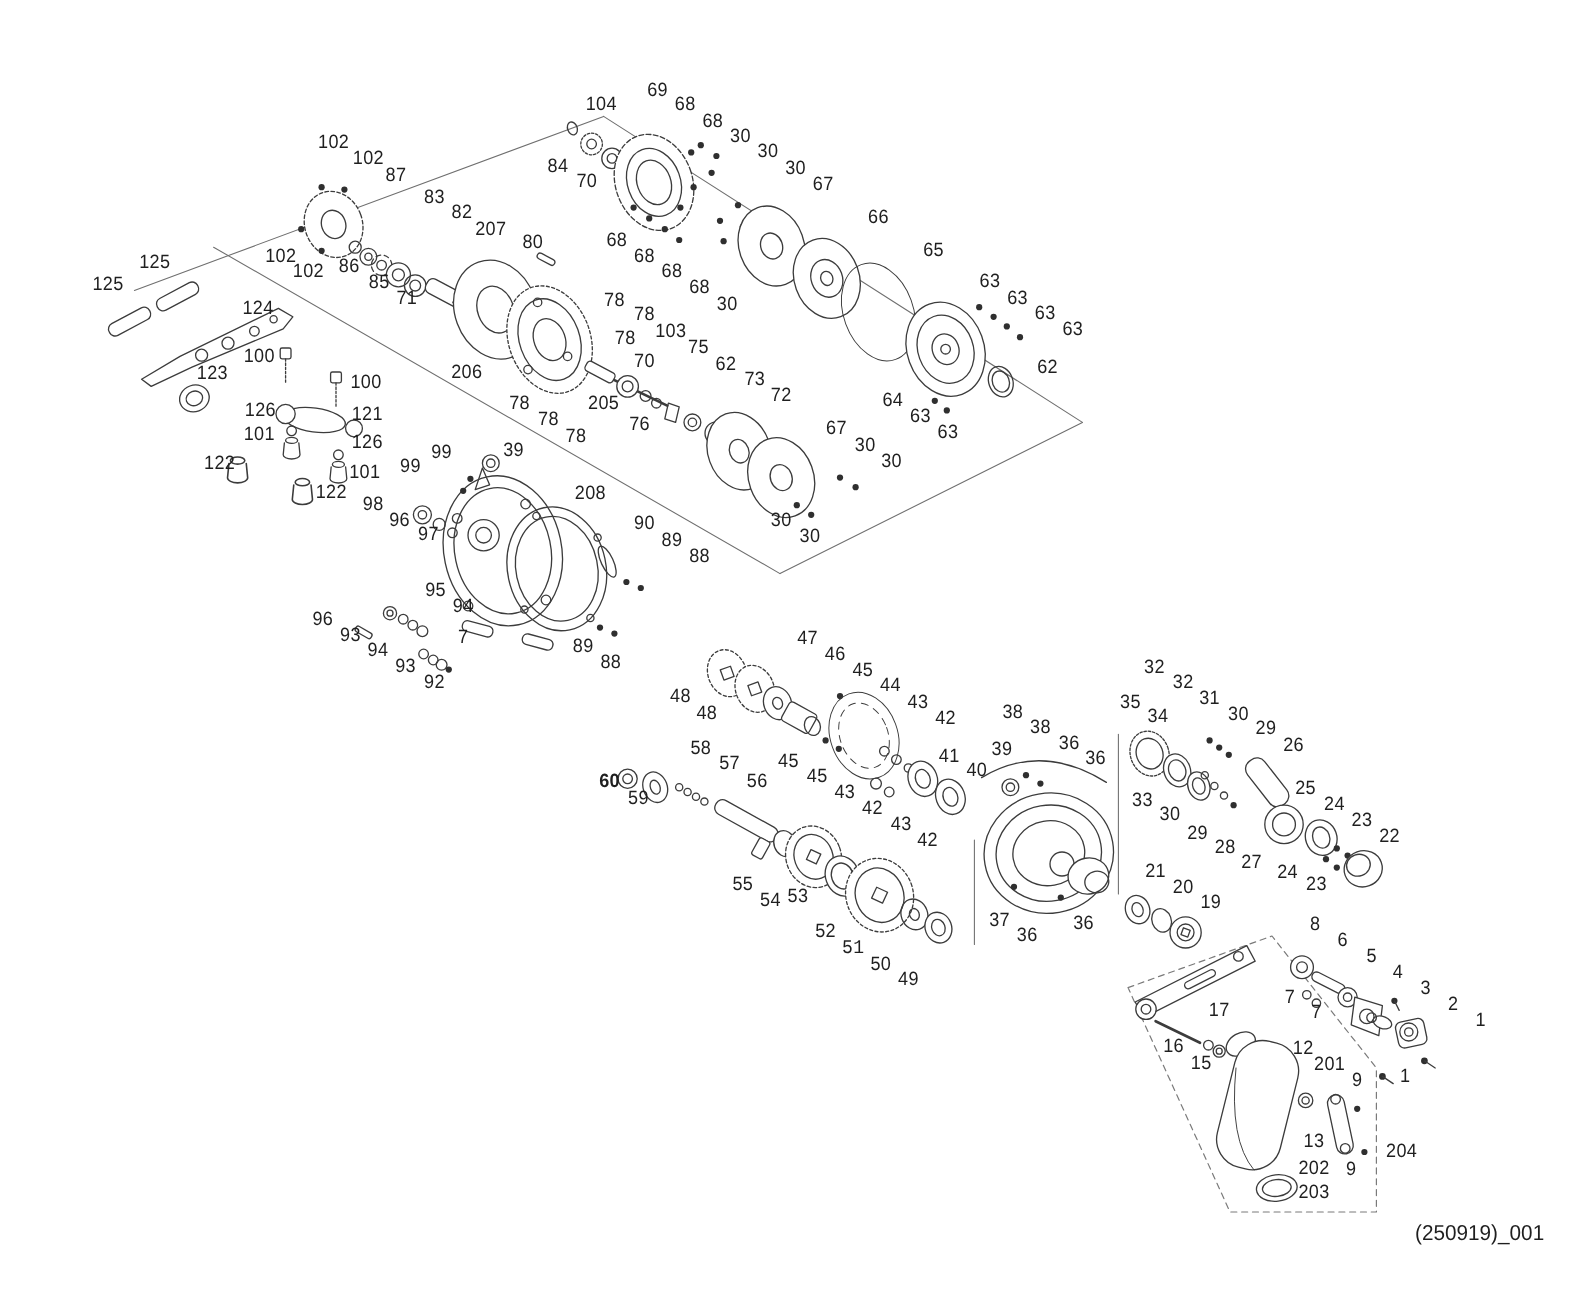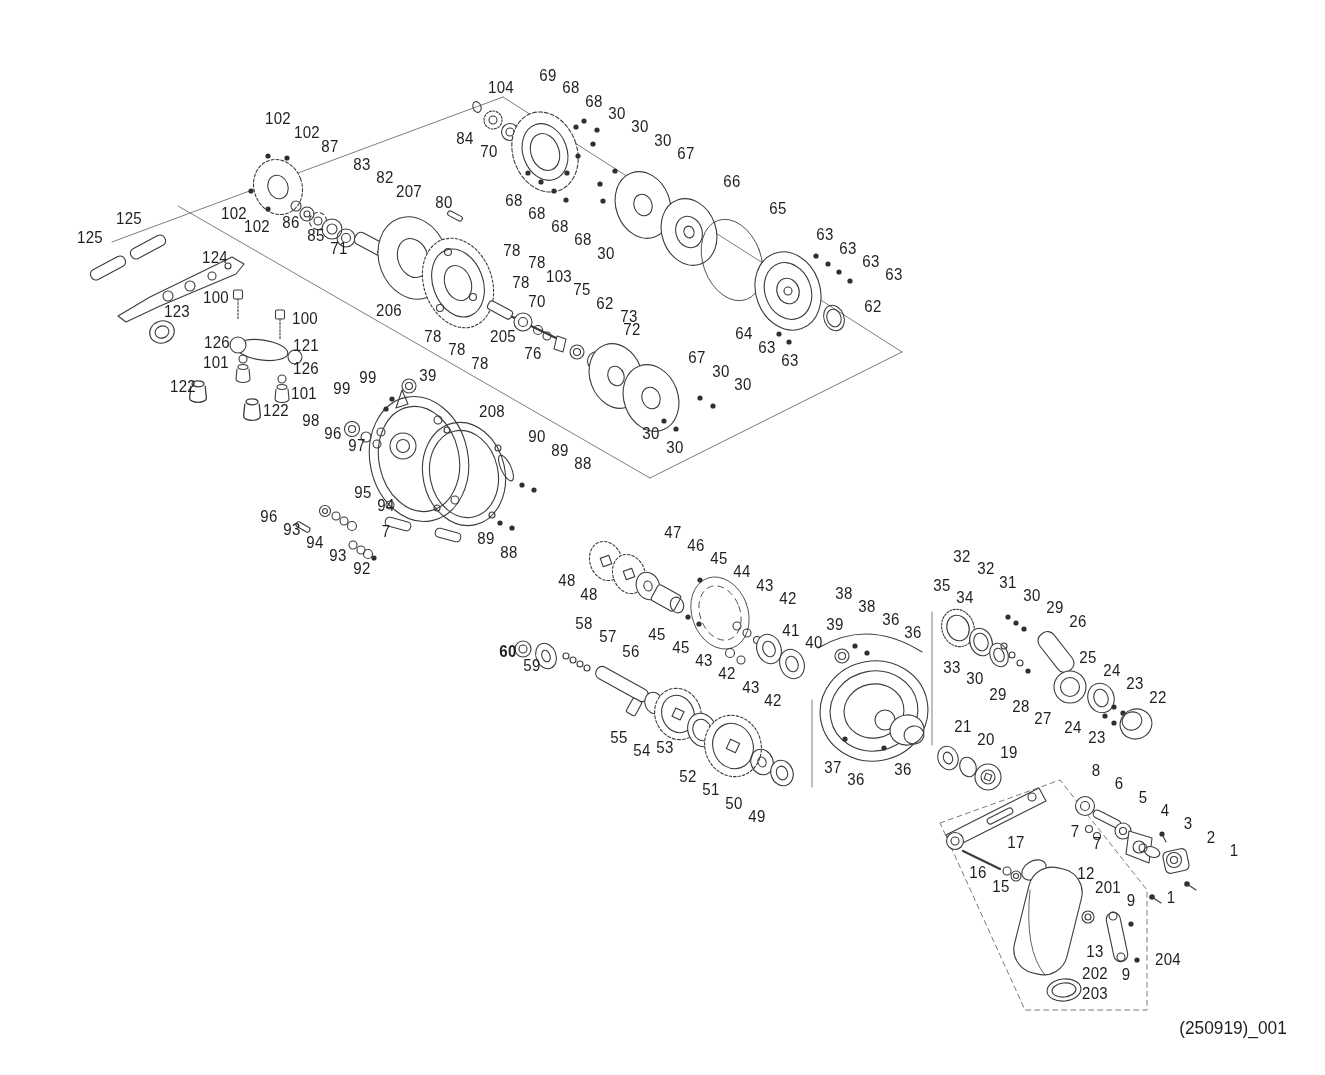--- a/index.html
+++ b/index.html
@@ -394,21 +394,21 @@
       <span class="plabel" style="left: 767px; top: 348px;">63</span>
       <span class="plabel" style="left: 790px; top: 361px;">63</span>
       <span class="plabel" style="left: 512px; top: 251px;">78</span>
       <span class="plabel" style="left: 537px; top: 263px;">78</span>
       <span class="plabel" style="left: 521px; top: 283px;">78</span>
       <span class="plabel" style="left: 559px; top: 277px;">103</span>
       <span class="plabel" style="left: 537px; top: 302px;">70</span>
       <span class="plabel" style="left: 582px; top: 290px;">75</span>
       <span class="plabel" style="left: 605px; top: 304px;">62</span>
       <span class="plabel" style="left: 629px; top: 317px;">73</span>
-      <span class="plabel" style="left: 632px; top: 330px;">72</span>
+      <span class="plabel" style="left: 651px; top: 330px;">72</span>
       <span class="plabel" style="left: 503px; top: 337px;">205</span>
       <span class="plabel" style="left: 533px; top: 354px;">76</span>
       <span class="plabel" style="left: 433px; top: 337px;">78</span>
       <span class="plabel" style="left: 457px; top: 350px;">78</span>
       <span class="plabel" style="left: 480px; top: 364px;">78</span>
       <span class="plabel" style="left: 697px; top: 358px;">67</span>
       <span class="plabel" style="left: 721px; top: 372px;">30</span>
       <span class="plabel" style="left: 743px; top: 385px;">30</span>
       <span class="plabel" style="left: 651px; top: 434px;">30</span>
       <span class="plabel" style="left: 675px; top: 448px;">30</span>
@@ -450,21 +450,21 @@
       <span class="plabel" style="left: 751px; top: 688px;">43</span>
       <span class="plabel" style="left: 773px; top: 701px;">42</span>
       <span class="plabel" style="left: 791px; top: 631px;">41</span>
       <span class="plabel" style="left: 814px; top: 643px;">40</span>
       <span class="plabel" style="left: 508px; top: 652px; font-weight: bold;">60</span>
       <span class="plabel" style="left: 532px; top: 666px;">59</span>
       <span class="plabel" style="left: 619px; top: 738px;">55</span>
       <span class="plabel" style="left: 642px; top: 751px;">54</span>
       <span class="plabel" style="left: 665px; top: 748px;">53</span>
       <span class="plabel" style="left: 688px; top: 777px;">52</span>
-      <span class="plabel" style="left: 711px; top: 790px;">51</span>
+      <span class="plabel" style="left: 711px; top: 790px; font-family: Liberation Mono, monospace;">51</span>
       <span class="plabel" style="left: 734px; top: 804px;">50</span>
       <span class="plabel" style="left: 757px; top: 817px;">49</span>
       <span class="plabel" style="left: 962px; top: 557px;">32</span>
       <span class="plabel" style="left: 986px; top: 569px;">32</span>
       <span class="plabel" style="left: 1008px; top: 583px;">31</span>
       <span class="plabel" style="left: 1032px; top: 596px;">30</span>
       <span class="plabel" style="left: 1055px; top: 608px;">29</span>
       <span class="plabel" style="left: 1078px; top: 622px;">26</span>
       <span class="plabel" style="left: 942px; top: 586px;">35</span>
       <span class="plabel" style="left: 965px; top: 598px;">34</span>

